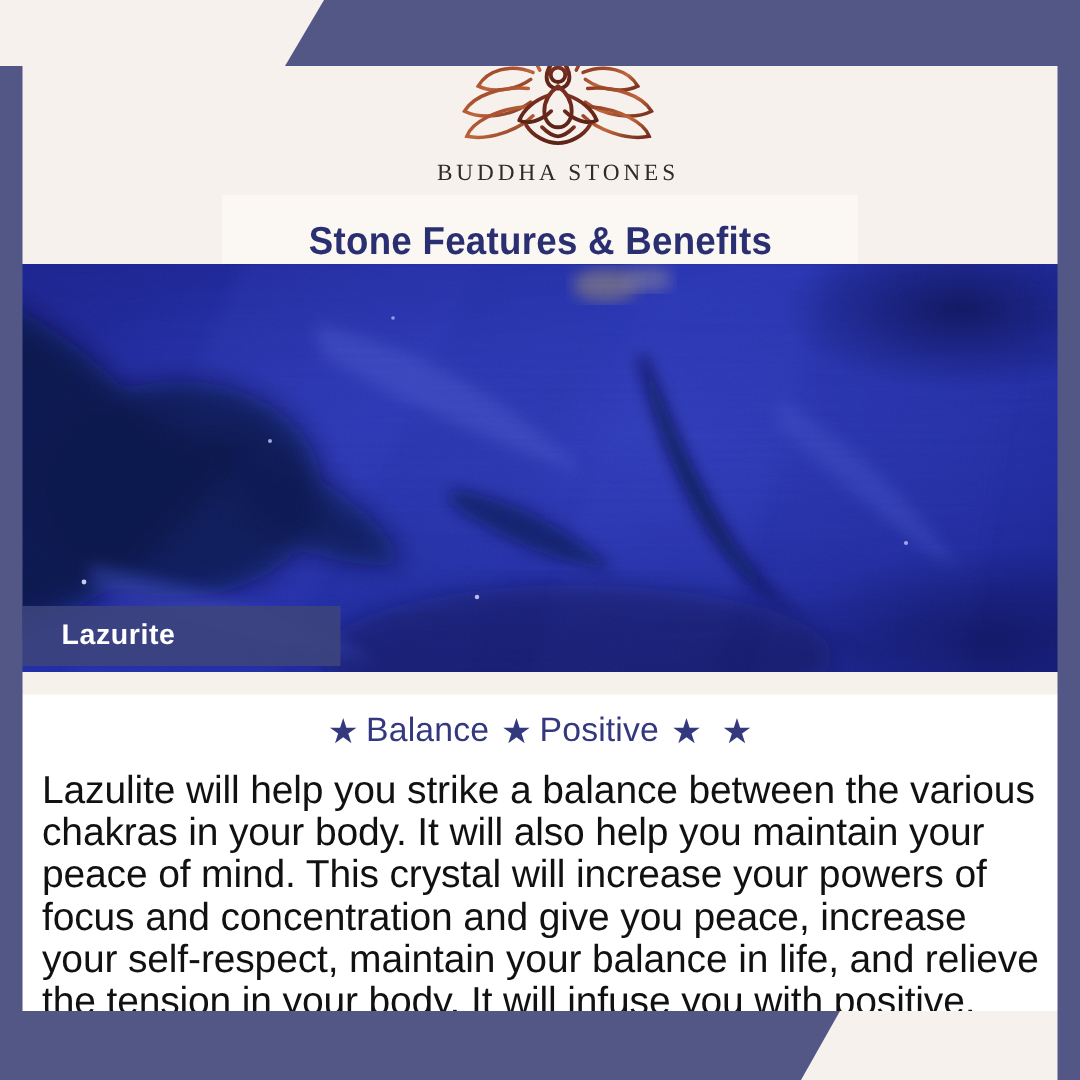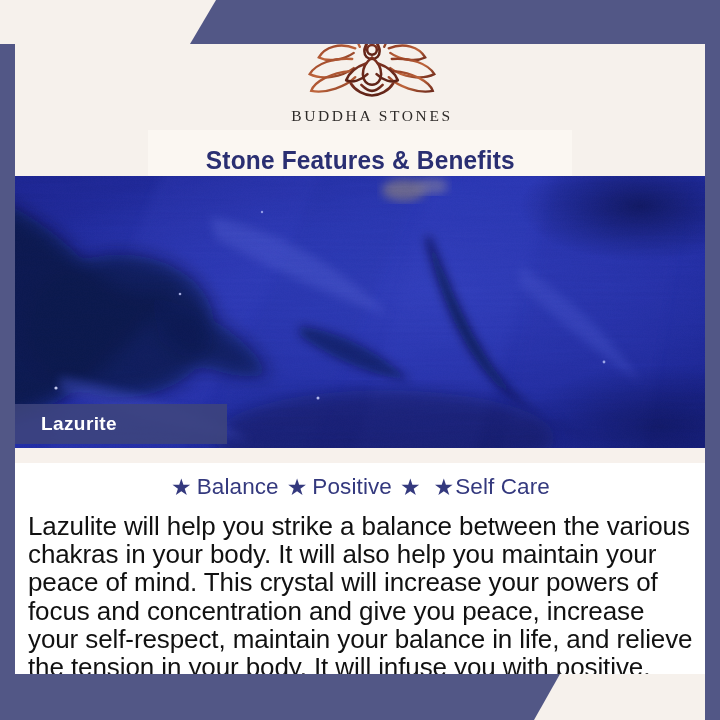--- a/index.html
+++ b/index.html
@@ -266,21 +266,20 @@
       </div>
       <div class="benefit">
         <span class="star">★</span>
         <span class="blabel">Positive</span>
       </div>
       <div class="benefit">
         <span class="star">★</span>
       </div>
       <div class="benefit tight">
         <span class="star">★</span>
-        <span class="blabel">Self Care</span>
       </div>
     </div>
     <p class="body-text">Lazulite will help you strike a balance between the various chakras in your body. It will also help you maintain your peace of mind. This crystal will increase your powers of focus and concentration and give you peace, increase your self-respect, maintain your balance in life, and relieve the tension in your body. It will infuse you with positive, uplifting spiritual energies.</p>
   </div>
 
   <div class="frame-bottom-fill"></div>
   <div class="frame-top"></div>
   <div class="frame-right"></div>
   <div class="frame-left"></div>
   <div class="frame-bottom"></div>

